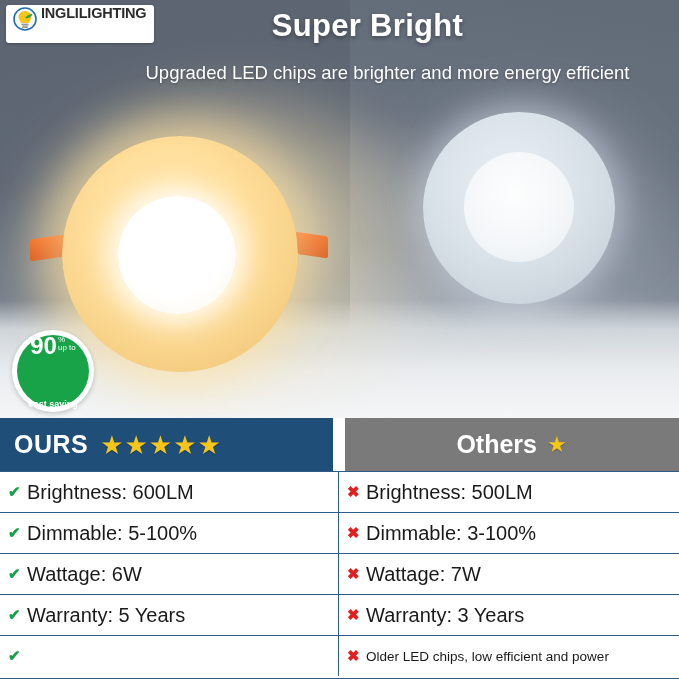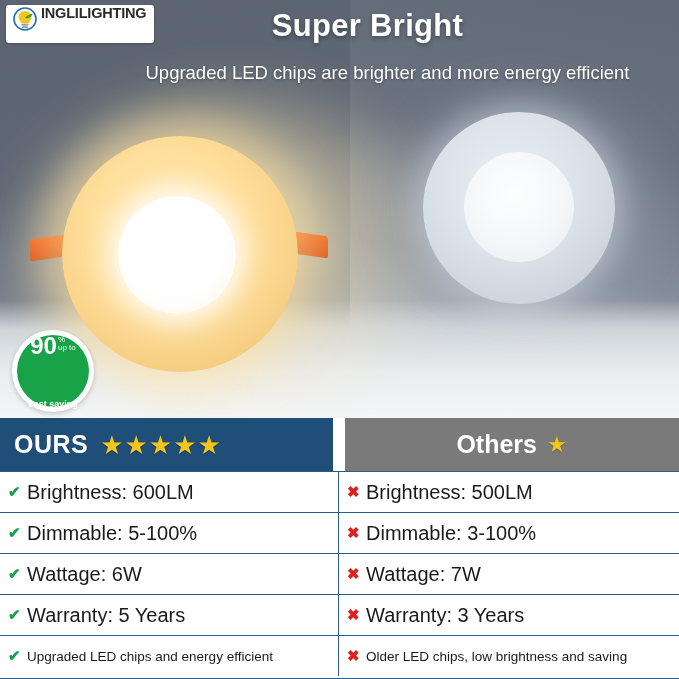--- a/index.html
+++ b/index.html
@@ -197,23 +197,22 @@
       </div>
       <div class="cell cell-r">
         <span class="mark cross">✖</span>
         <span class="txt">Warranty: 3 Years</span>
       </div>
     </div>
 
     <div class="row body-row">
       <div class="cell cell-l">
         <span class="mark check">✔</span>
-        <span class="txt txt-sm">Upgraded LED chips and energy efficient</span>
-      </div>
-      <div class="cell cell-r">
-        <span class="mark cross">✖</span>
-        <span class="txt txt-sm">Older LED chips, low brightness and saving</span>
+      </div>
+      <div class="cell cell-r">
+        <span class="mark cross">✖</span>
+        <span class="txt txt-sm">Older LED chips, low efficient and power</span>
       </div>
     </div>
 
     <div class="bottom-line"></div>
   </div>
 </div>
 
 </body></html>

